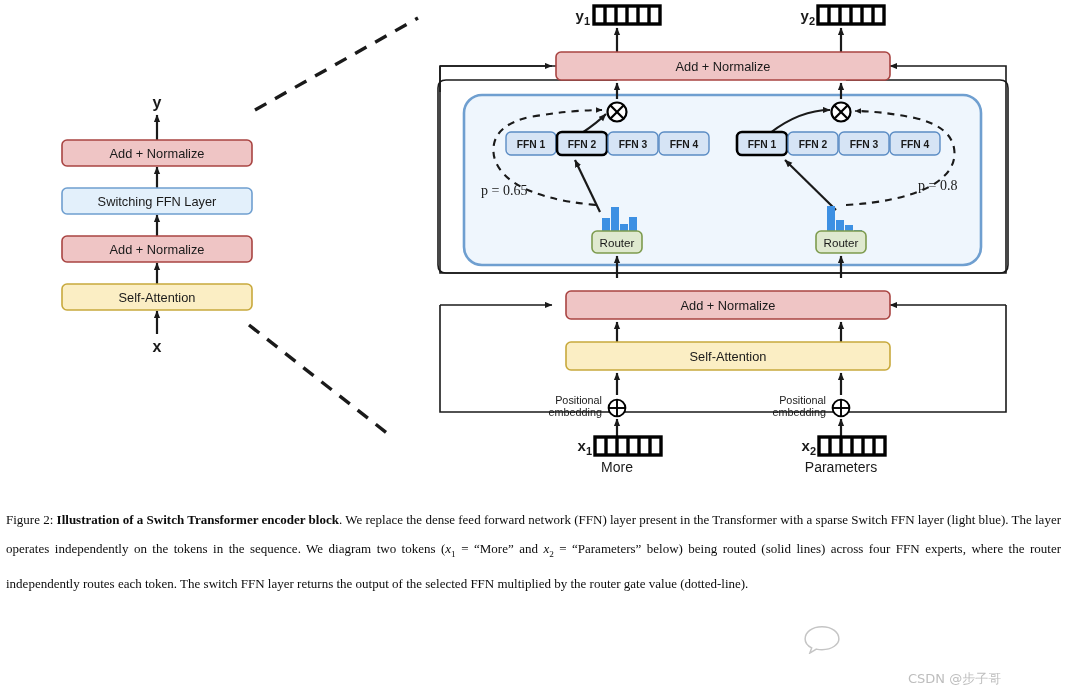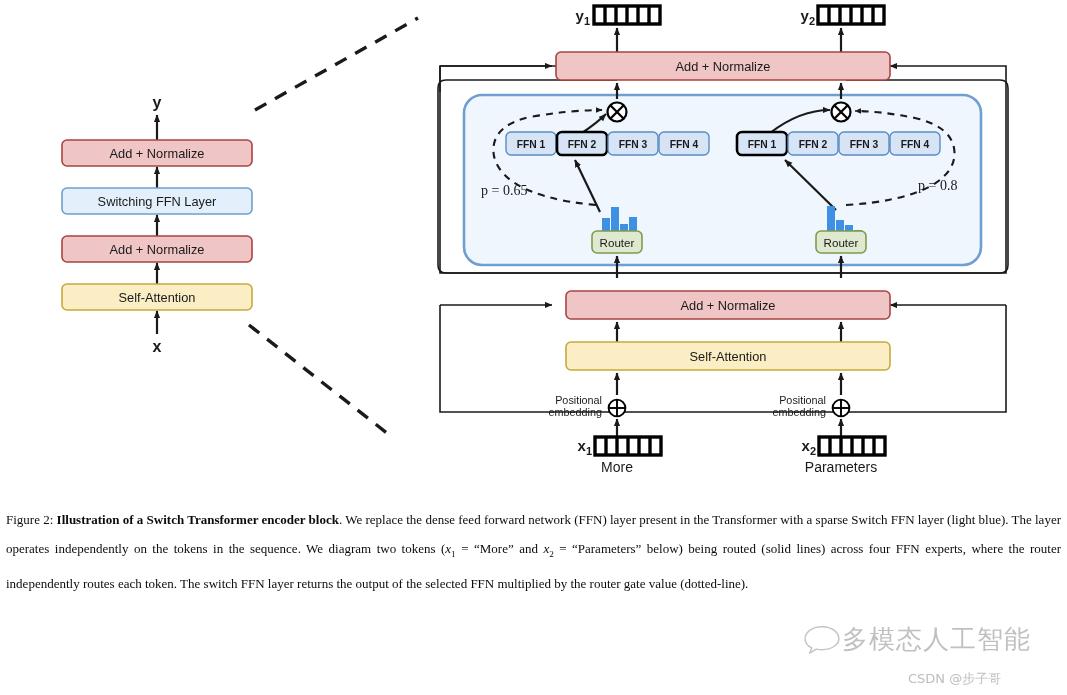--- a/index.html
+++ b/index.html
@@ -258,15 +258,14 @@
   </svg>
 </div>
 
 <div id="caption"><span>Figure 2:</span> <b>Illustration of a Switch Transformer encoder block</b><span>. We replace the dense feed forward network (FFN) layer present in the Transformer with a sparse Switch FFN layer (light blue). The layer operates independently on the tokens in the sequence. We diagram two tokens (</span><span class="mathvar"><span>x</span><sub>1</sub></span><span> = “More” and </span><span class="mathvar"><span>x</span><sub>2</sub></span><span> = “Parameters” below) being routed (solid lines) across four FFN experts, where the router independently routes each token. The switch FFN layer returns the output of the selected FFN multiplied by the router gate value (dotted-line).</span></div>
 
 <div id="watermark">
   <svg id="wm-bubble" viewBox="0 0 40 32">
     <path d="M20 3 C9 3 2 9 2 16 C2 20 5 23.5 9 25.5 L7 31 L14 26.8
              C16 27.2 18 27.4 20 27.4 C31 27.4 38 21.4 38 16 C38 9 31 3 20 3 Z" fill="none" stroke="#c5c5c5" stroke-width="1.6"></path>
   </svg>
-  <div id="wm-text">多模态人工智能</div>
   <div id="wm-credit">CSDN @步子哥</div>
 </div>
 
 </body></html>

